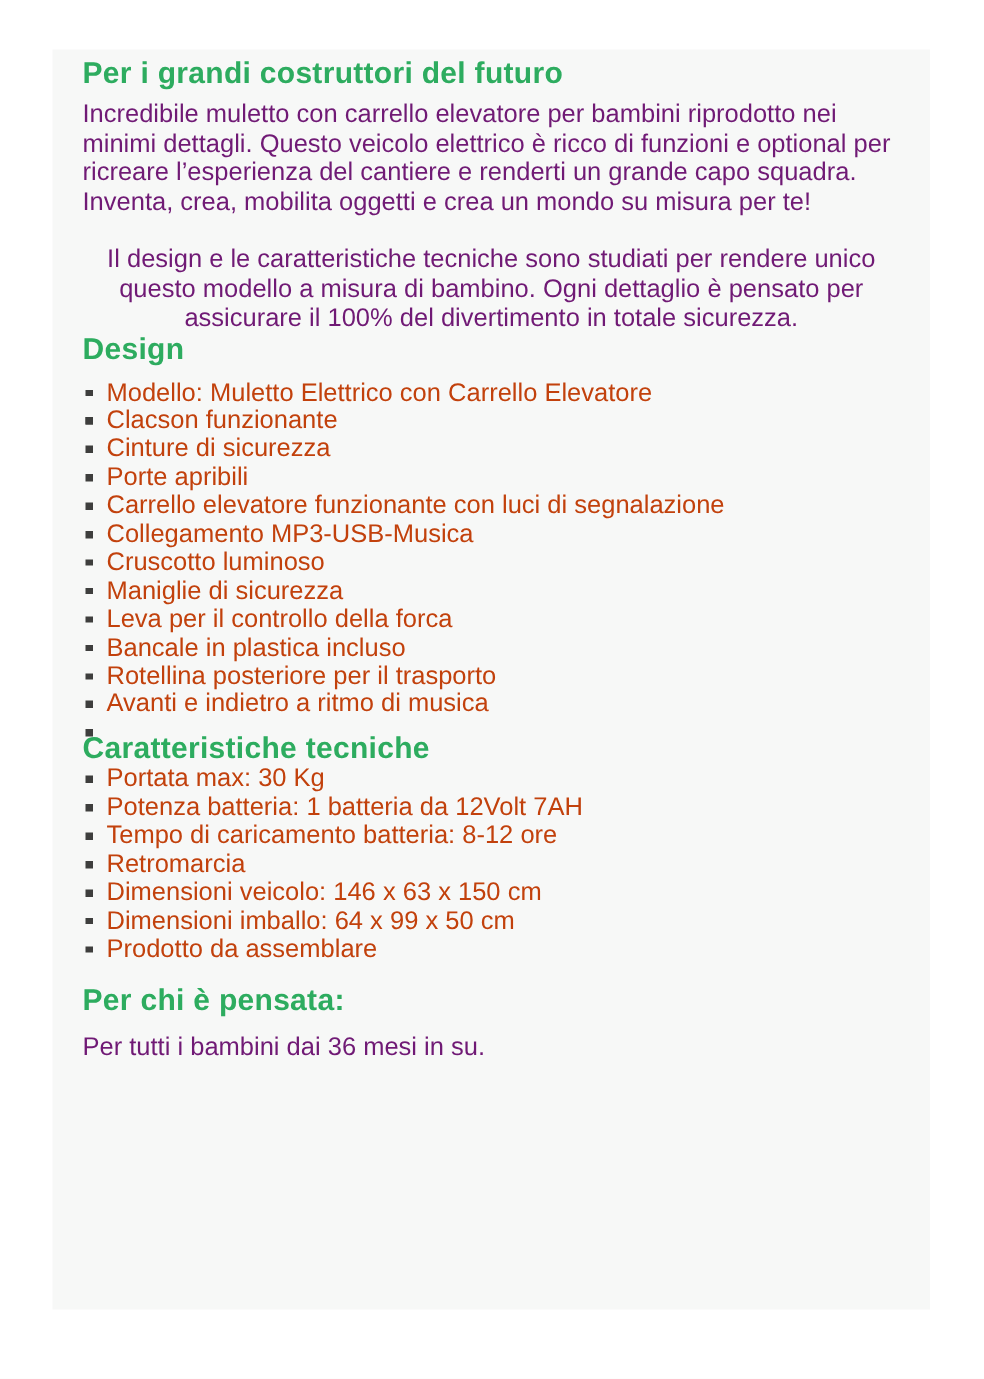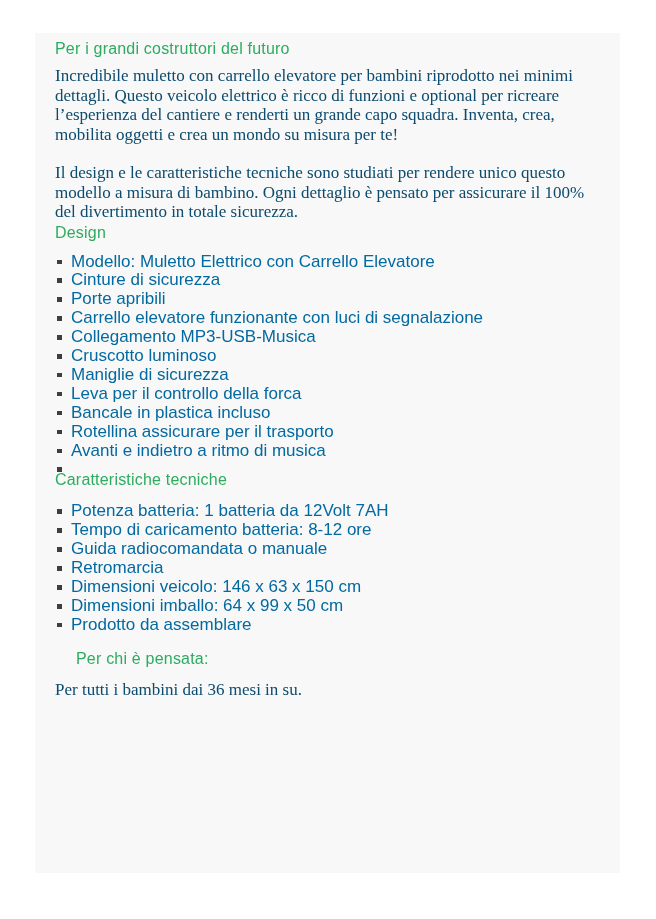--- a/index.html
+++ b/index.html
@@ -11,48 +11,47 @@
   }
   body { position: relative; }
   .panel {
     position: absolute;
     left: 35px; top: 33px;
     width: 585px; height: 840px;
     background: #f7f8f7;
     padding: 5px 20px 0 20px;
   }
   h2 {
-    font-size: 16px;
-    font-weight: normal;
+    font-size: 20px;
+    font-weight: bold;
     color: #2dac5f;
     line-height: 22px;
     letter-spacing: 0.2px;
   }
   .intro-title { margin-bottom: 6px; }
   p {
     font-size: 17px;
     line-height: 19.5px;
-    color: #0c4a6e;
+    color: #701a75;
     max-width: 545px;
-    font-family: Liberation Serif, serif;
   }
-  .para + .para { margin-top: 19px; }
+  .para + .para { margin-top: 19px; text-align: center; }
   .design-title { margin-bottom: 9px; }
-  .specs-title { margin-top: 9px; margin-bottom: 11px; }
-  .audience-title { margin-top: 13px; margin-bottom: 10px; margin-left: 21px; }
+  .specs-title { margin-top: 9px; }
+  .audience-title { margin-top: 13px; margin-bottom: 10px; }
   ul {
     list-style: none;
     max-width: 560px;
   }
   li {
     position: relative;
     padding-left: 16px;
     font-size: 17px;
     line-height: 18.9px;
-    color: #0369a1;
+    color: #c2410c;
   }
   li .bullet {
     position: absolute;
     left: 2px; top: 7px;
     width: 4.5px; height: 4.5px;
     background: #3e3e3d;
   }
 </style>
 </head>
 <body>
@@ -71,20 +70,24 @@
 
       <li>
         <span class="bullet"></span>
         <span>Modello: Muletto Elettrico con Carrello Elevatore</span>
       </li>
 
       <li>
         <span class="bullet"></span>
       </li>
 
+      <li>
+        <span class="bullet"></span>
+        <span>Clacson funzionante</span>
+      </li>
 
       <li>
         <span class="bullet"></span>
         <span>Cinture di sicurezza</span>
       </li>
 
       <li>
         <span class="bullet"></span>
         <span>Porte apribili</span>
       </li>
@@ -114,54 +117,54 @@
         <span>Leva per il controllo della forca</span>
       </li>
 
       <li>
         <span class="bullet"></span>
         <span>Bancale in plastica incluso</span>
       </li>
 
       <li>
         <span class="bullet"></span>
-        <span>Rotellina assicurare per il trasporto</span>
+        <span>Rotellina posteriore per il trasporto</span>
       </li>
 
       <li>
         <span class="bullet"></span>
         <span>Avanti e indietro a ritmo di musica</span>
       </li>
 
       <li>
         <span class="bullet"></span>
       </li>
     </ul>
 
   <h2 class="specs-title">Caratteristiche tecniche</h2>
 
   <ul>
 
+      <li>
+        <span class="bullet"></span>
+        <span>Portata max: 30 Kg</span>
+      </li>
 
 
 
       <li>
         <span class="bullet"></span>
         <span>Potenza batteria: 1 batteria da 12Volt 7AH</span>
       </li>
 
       <li>
         <span class="bullet"></span>
         <span>Tempo di caricamento batteria: 8-12 ore</span>
       </li>
 
-      <li>
-        <span class="bullet"></span>
-        <span>Guida radiocomandata o manuale</span>
-      </li>
 
       <li>
         <span class="bullet"></span>
         <span>Retromarcia</span>
       </li>
 
       <li>
         <span class="bullet"></span>
         <span>Dimensioni veicolo: 146 x 63 x 150 cm</span>
       </li>

